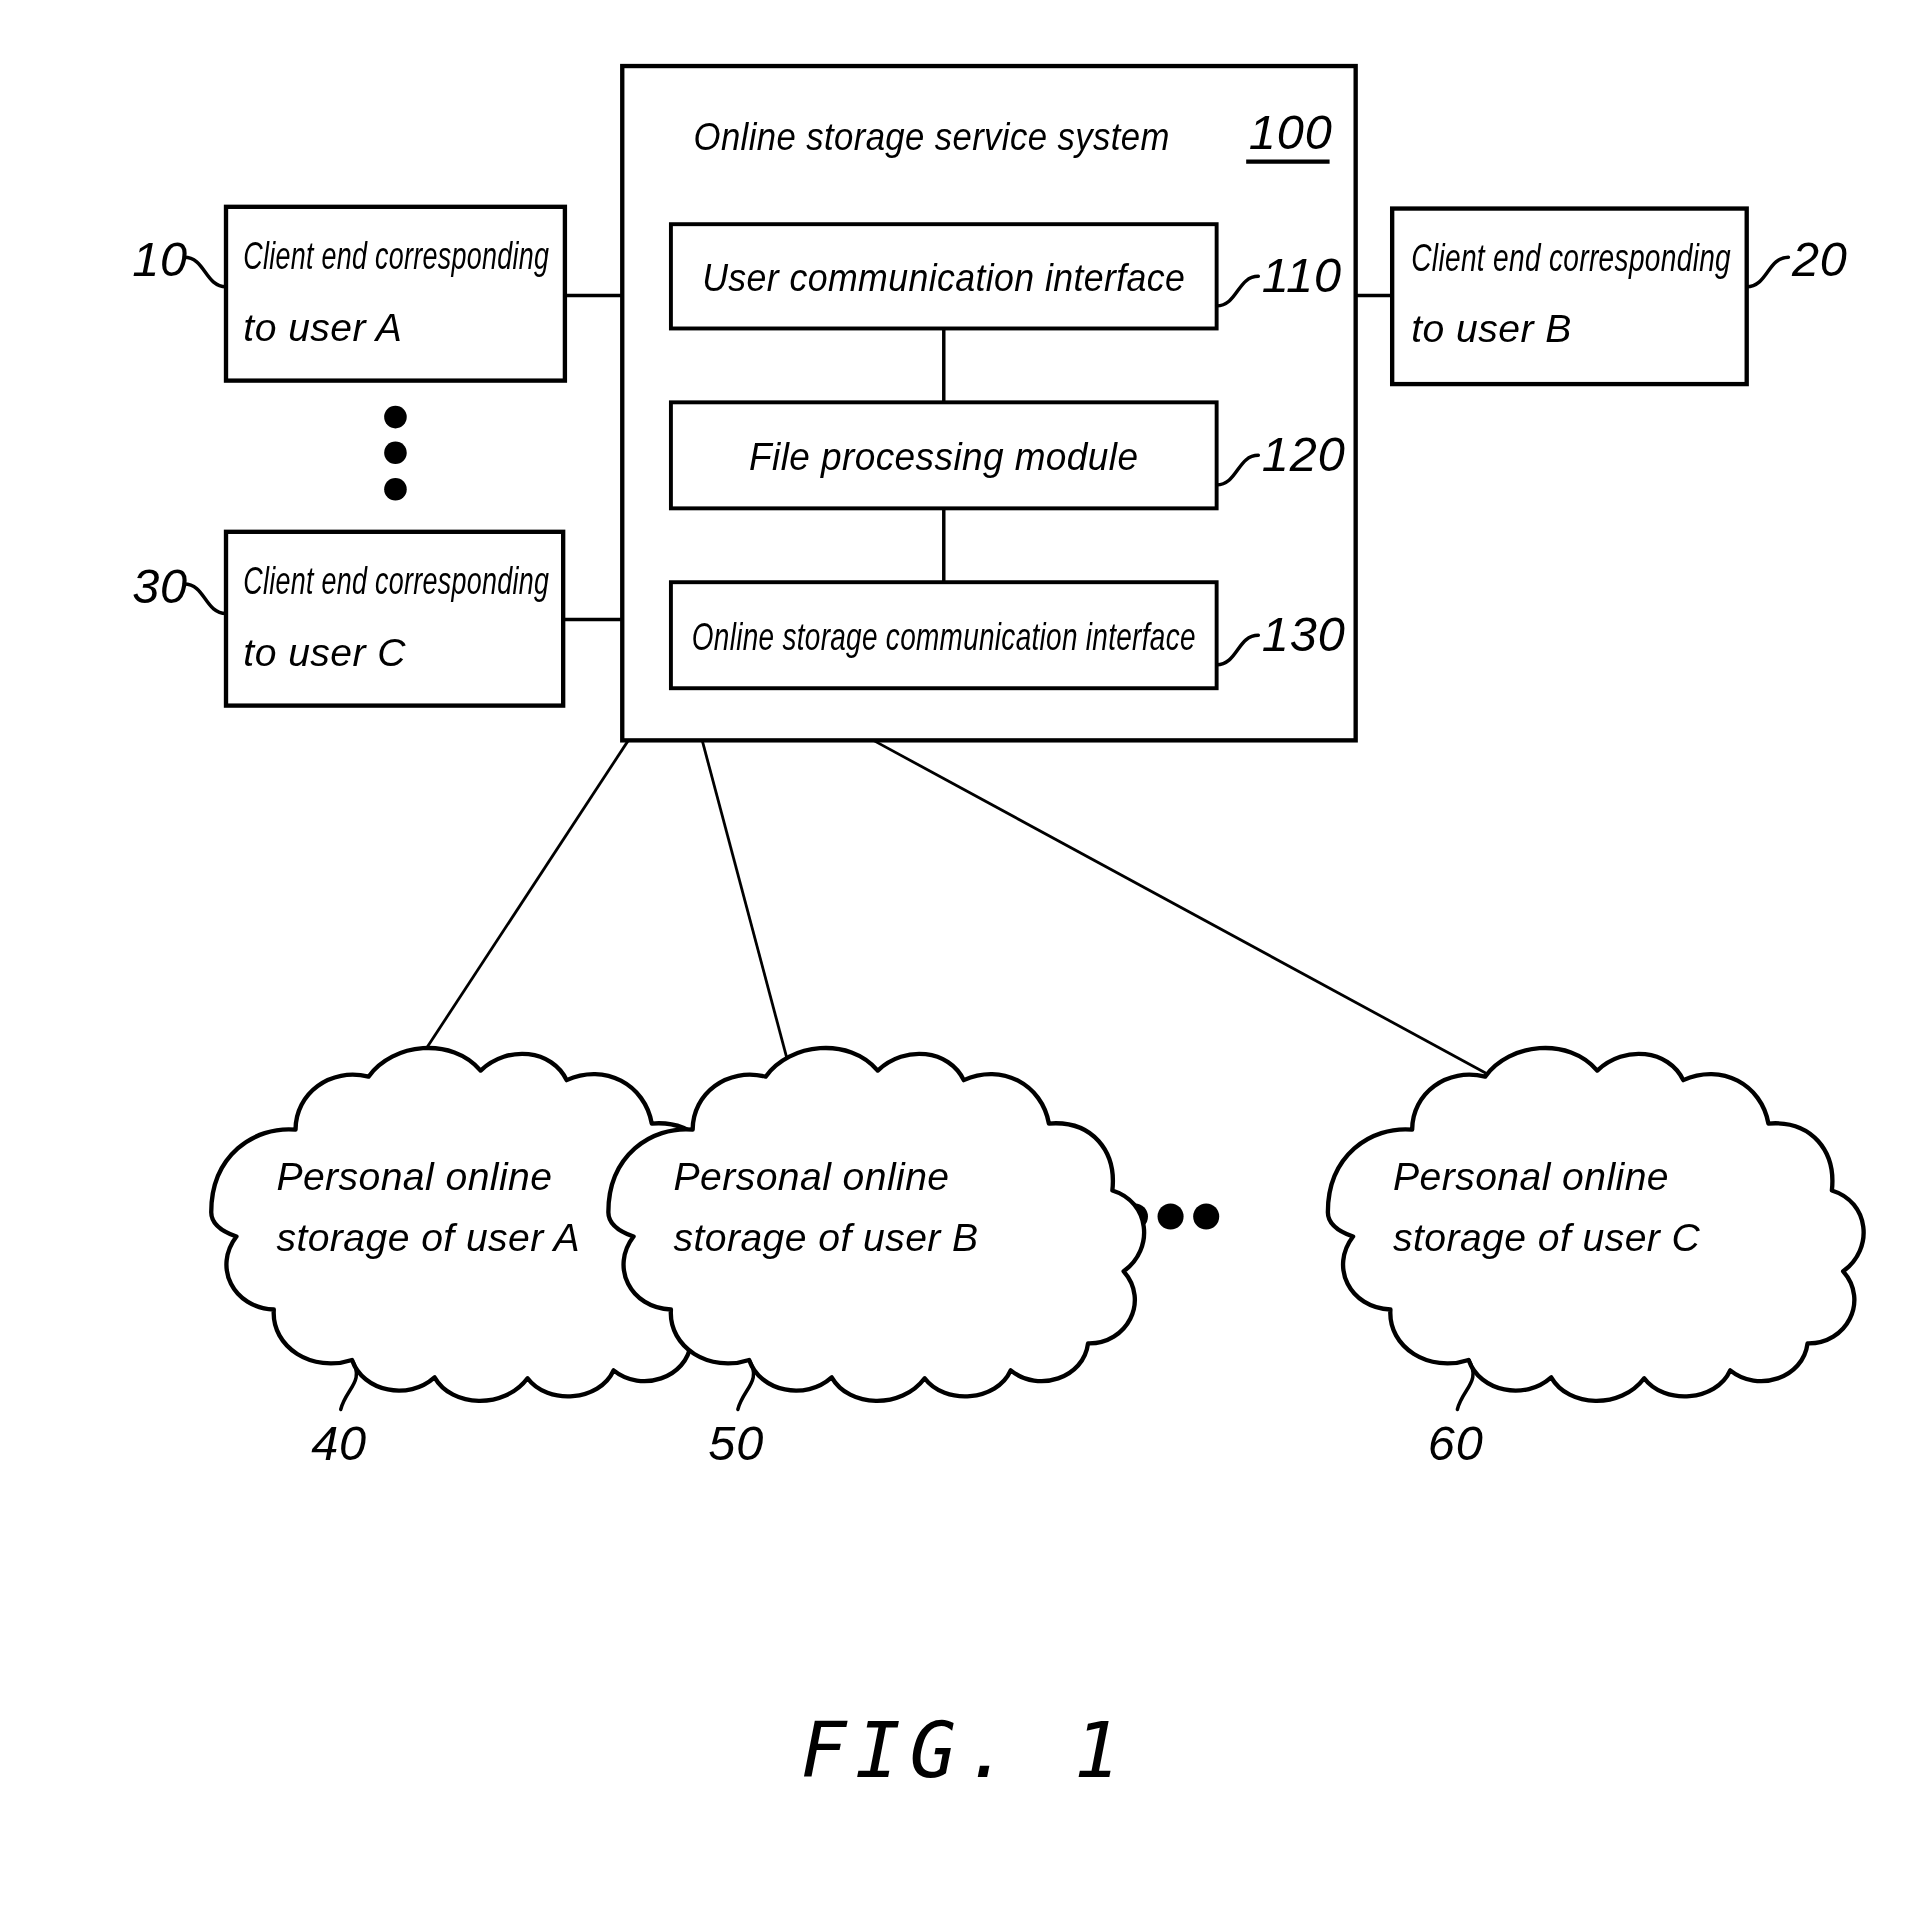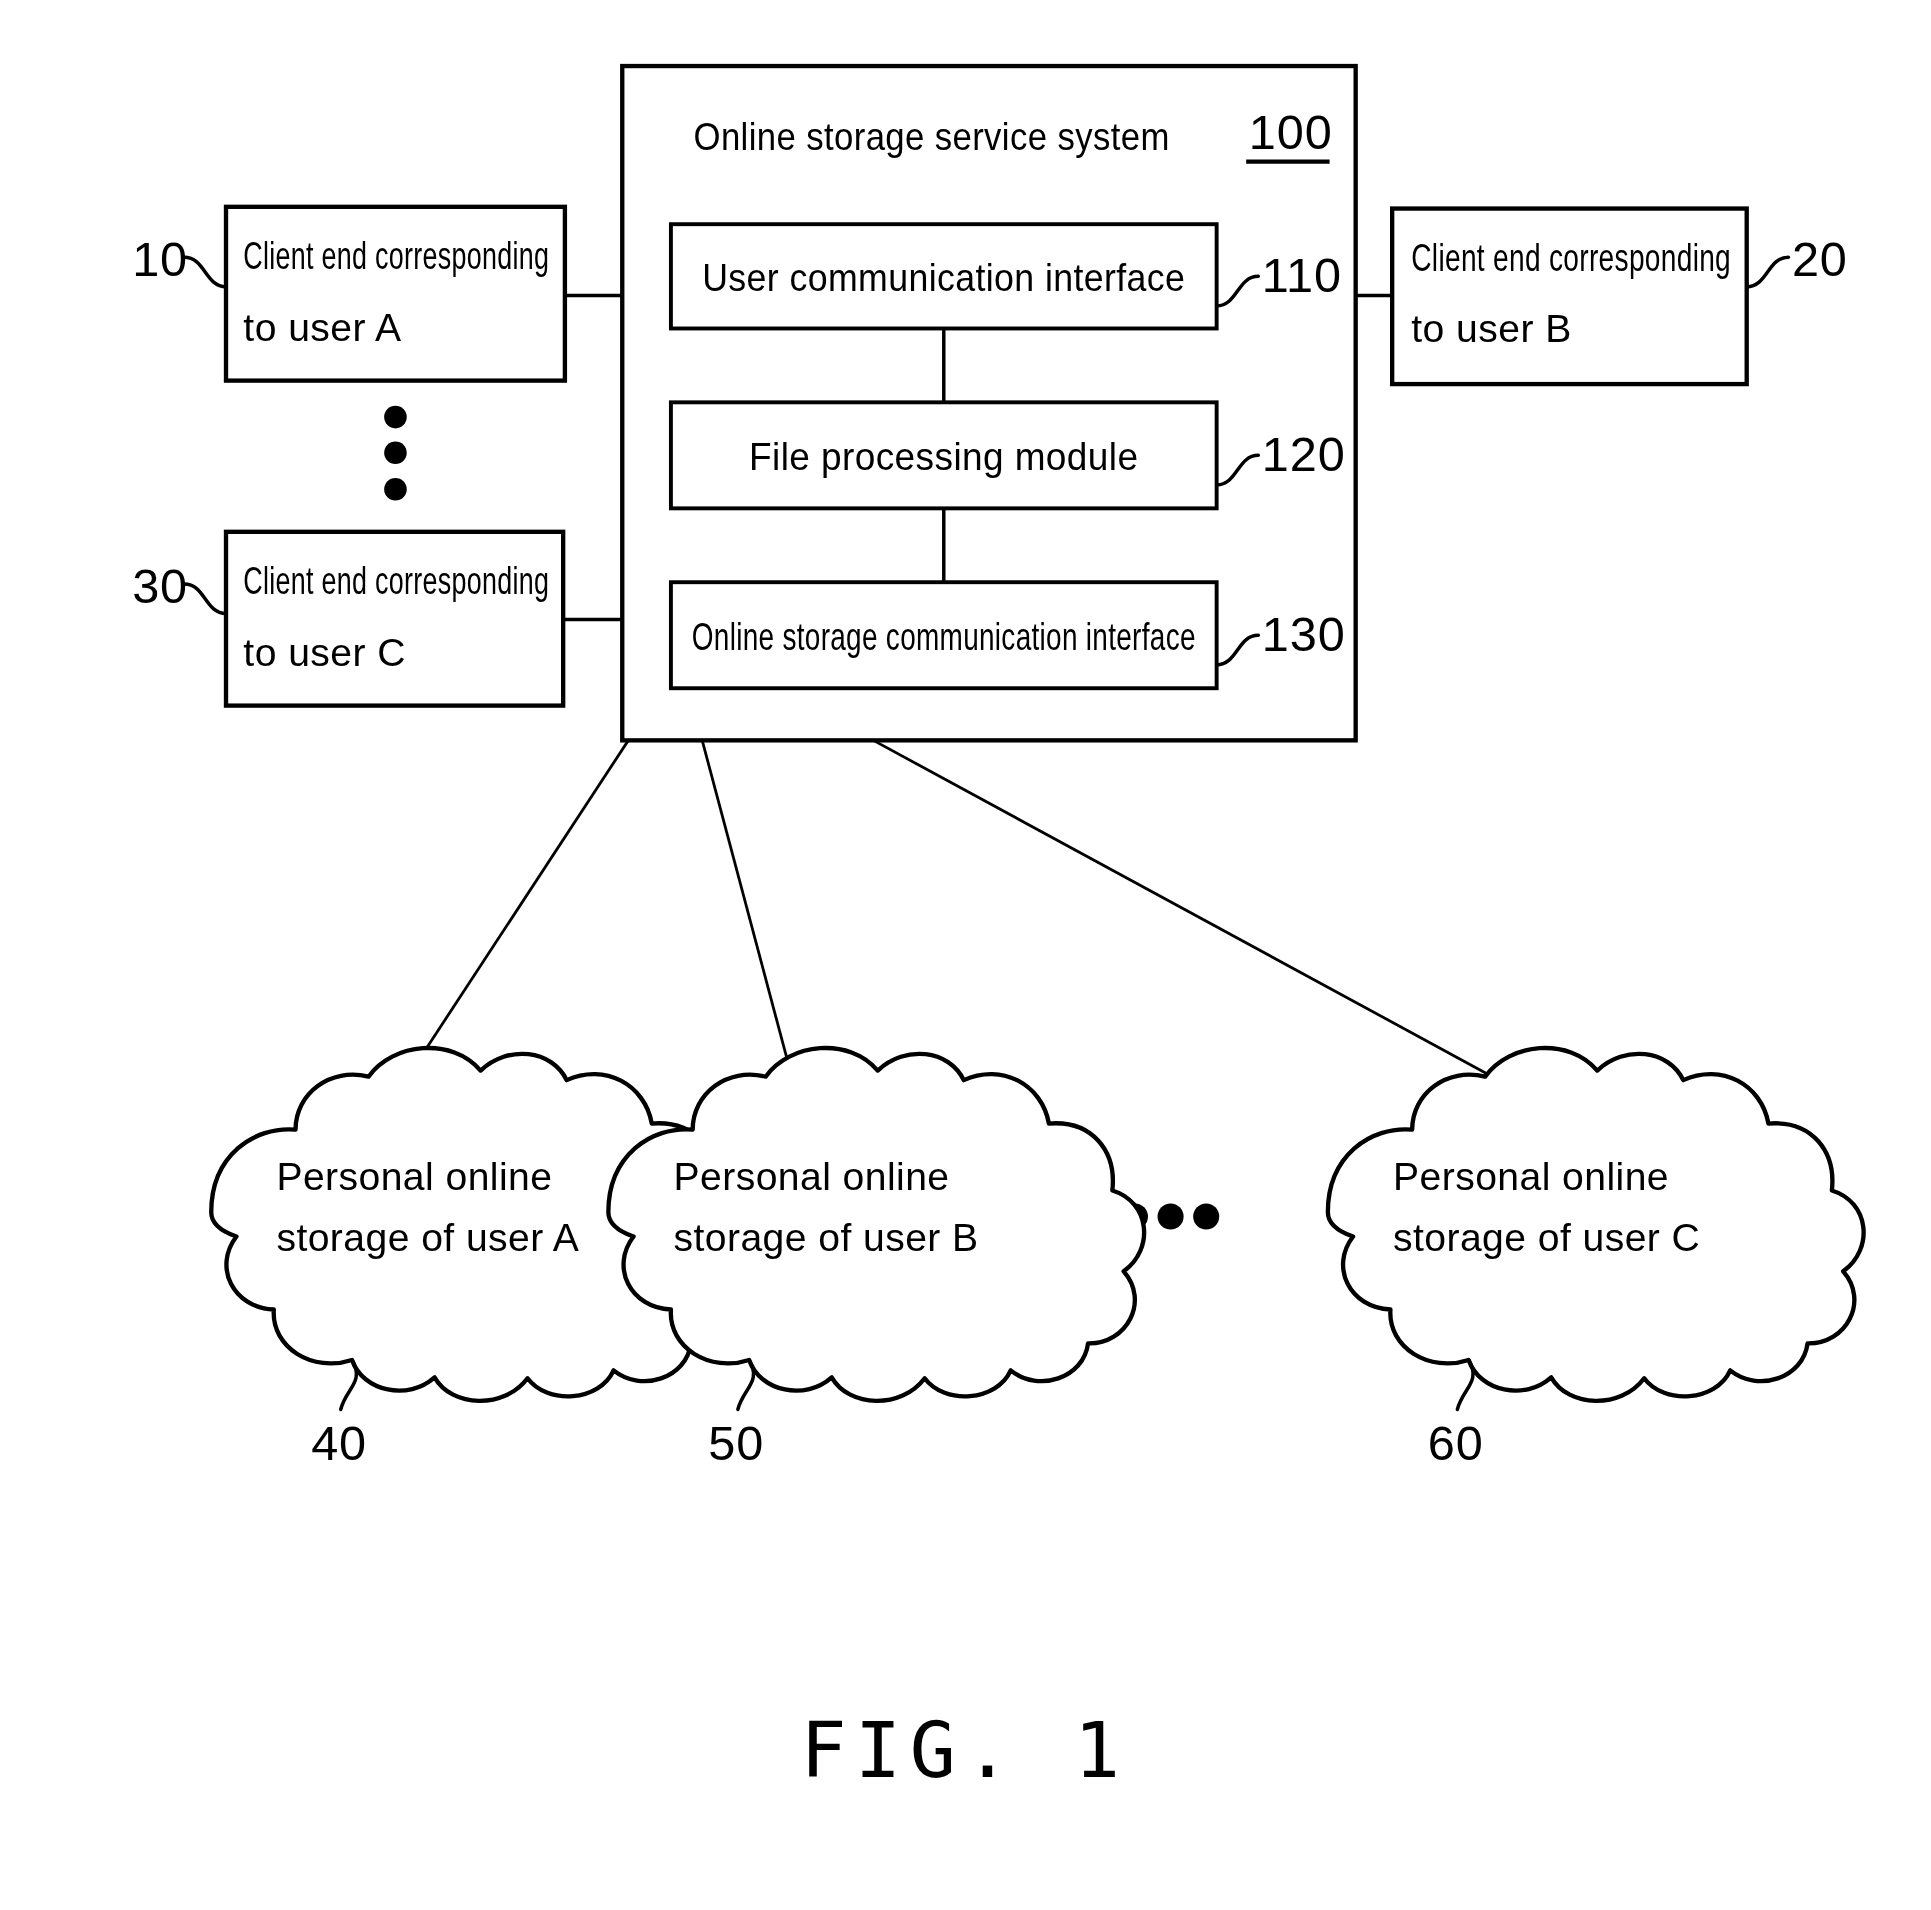--- a/index.html
+++ b/index.html
@@ -10,20 +10,21 @@
   }
   body {
     font-family: "Liberation Sans", sans-serif;
   }
   #figure-root {
     position: relative;
     width: 1931px;
     height: 1910px;
     background: #ffffff;
     overflow: hidden;
+    font-style: italic;
   }
   svg#figure-canvas {
     position: absolute;
     left: 0;
     top: 0;
     width: 1931px;
     height: 1910px;
     display: block;
   }
   .box-stroke {

